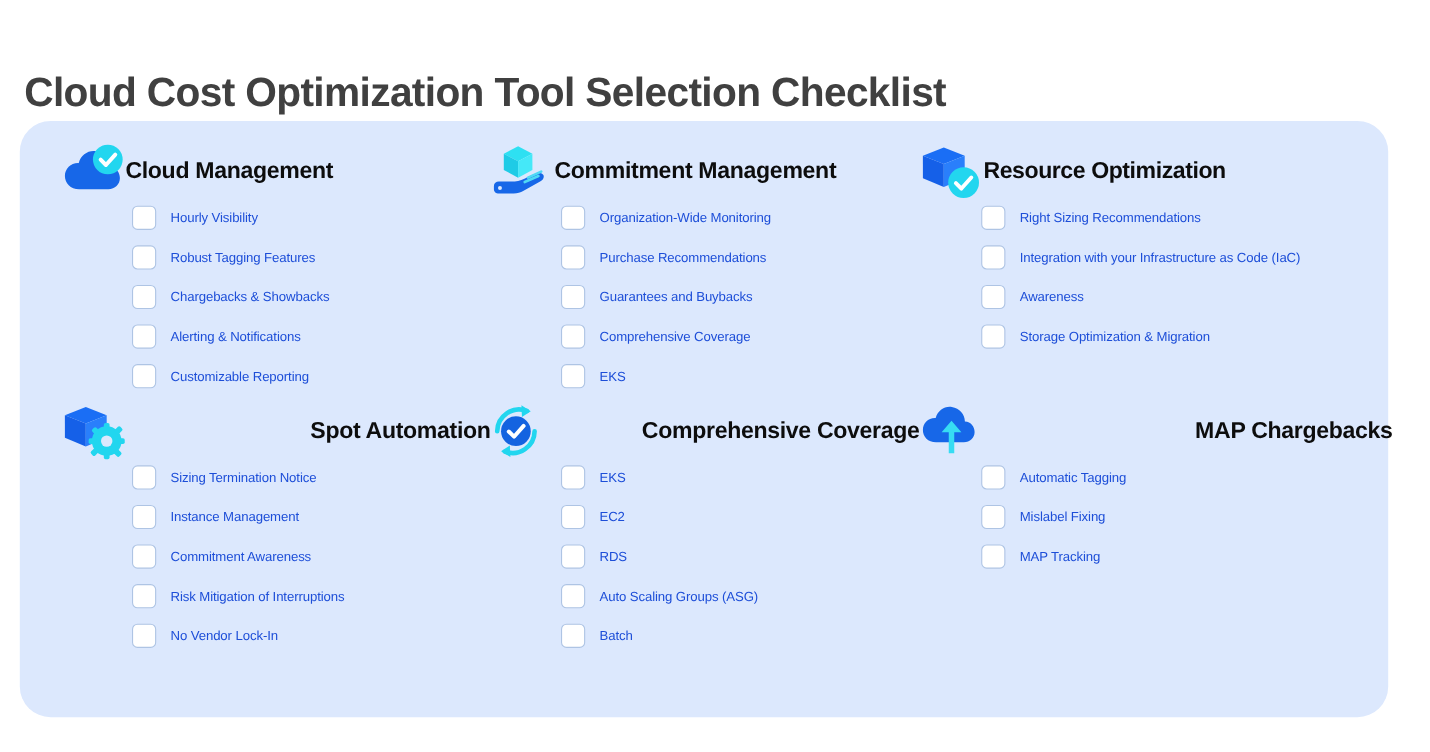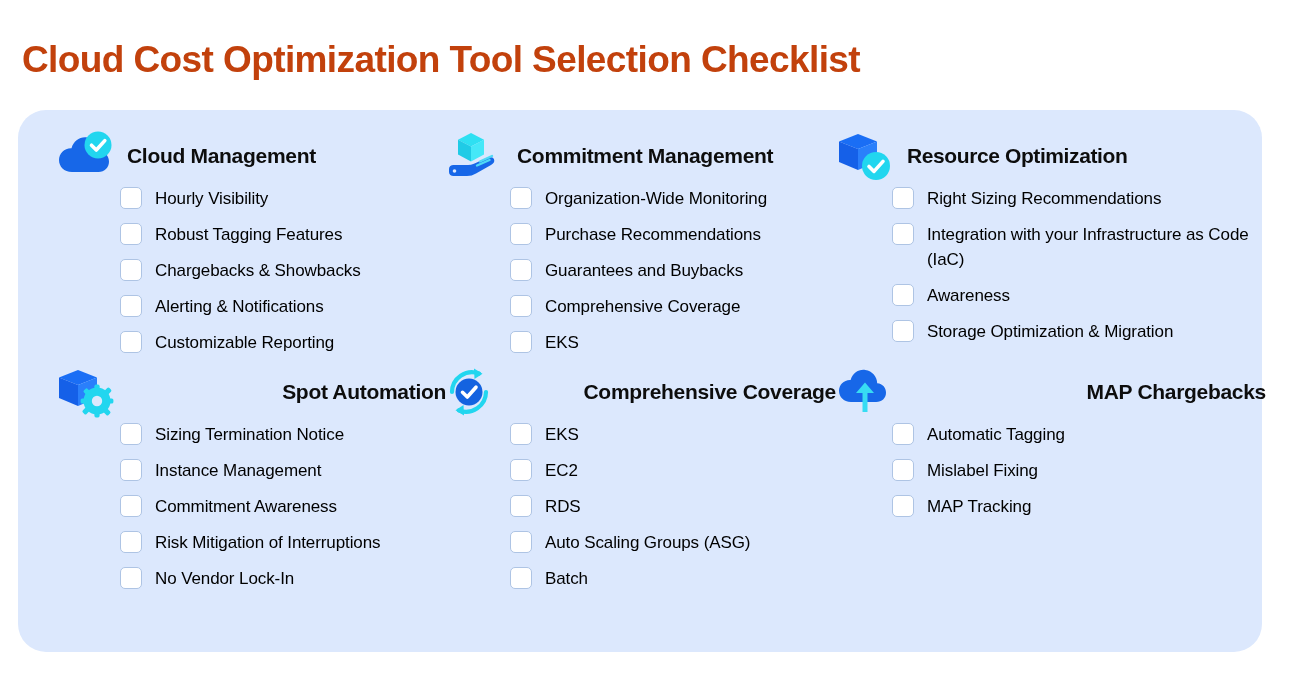--- a/index.html
+++ b/index.html
@@ -12,25 +12,25 @@
     height: 684px;
     font-family: "Liberation Sans", sans-serif;
     color: #111111;
     overflow: hidden;
     position: relative;
   }
 
   .page-title {
     position: absolute;
     left: 22px;
-    top: 14px;
+    top: 38px;
     font-size: 37px;
     font-weight: bold;
     letter-spacing: -0.6px;
-    color: #c2410c;
+    color: #404040;
     white-space: nowrap;
   }
 
   .card {
     position: absolute;
     left: 18px;
     top: 110px;
     width: 1244px;
     height: 542px;
     background: #dce8fd;
@@ -52,21 +52,21 @@
   }
 
   .section {
     position: relative;
     padding-left: 0;
   }
 
   .sec-head {
     display: flex;
     align-items: center;
-    gap: 13px;
+    gap: 0;
     height: 56px;
   }
 
   .sec-icon {
     width: 58px;
     min-width: 58px;
     height: 56px;
     position: relative;
     display: block;
   }
@@ -100,23 +100,23 @@
     min-width: 22px;
     border: 1.5px solid #aec4e4;
     background: #ffffff;
     border-radius: 5px;
     margin-right: 13px;
     margin-top: 1px;
     box-sizing: border-box;
   }
 
   .item-label {
-    font-size: 17px;
+    font-size: 12px;
     line-height: 25px;
-    color: #000000;
+    color: #1d4ed8;
     letter-spacing: -0.1px;
   }
 
   
   .col1 .items { margin-left: 64px; }
   .col2 .items { margin-left: 64px; }
   .col3 .items { margin-left: 56px; }
 
   .row2 .sec-head { height: 56px; justify-content: space-between; }
   .section.col3.row1 .sec-title { letter-spacing: -0.4px; }

